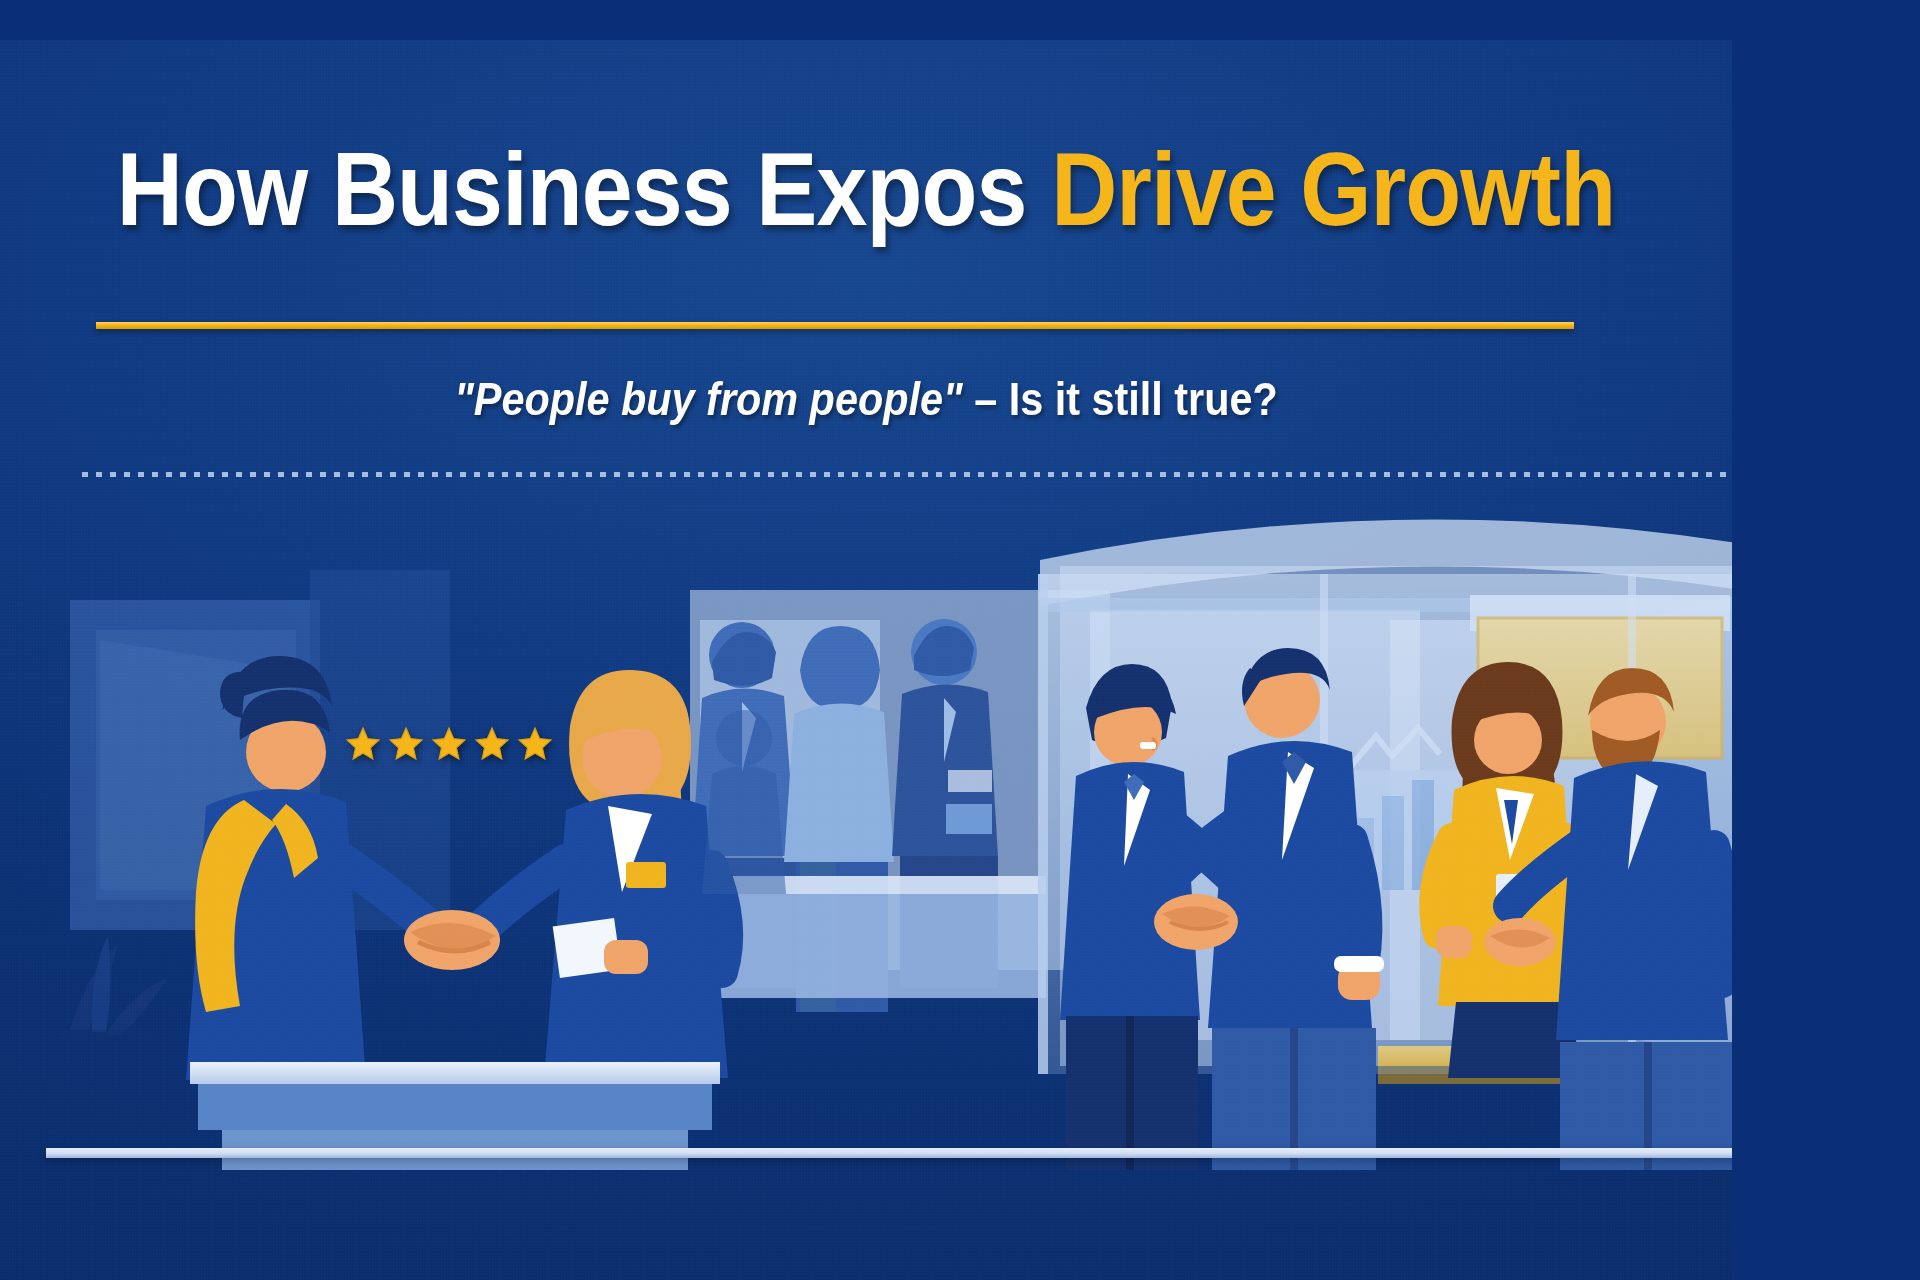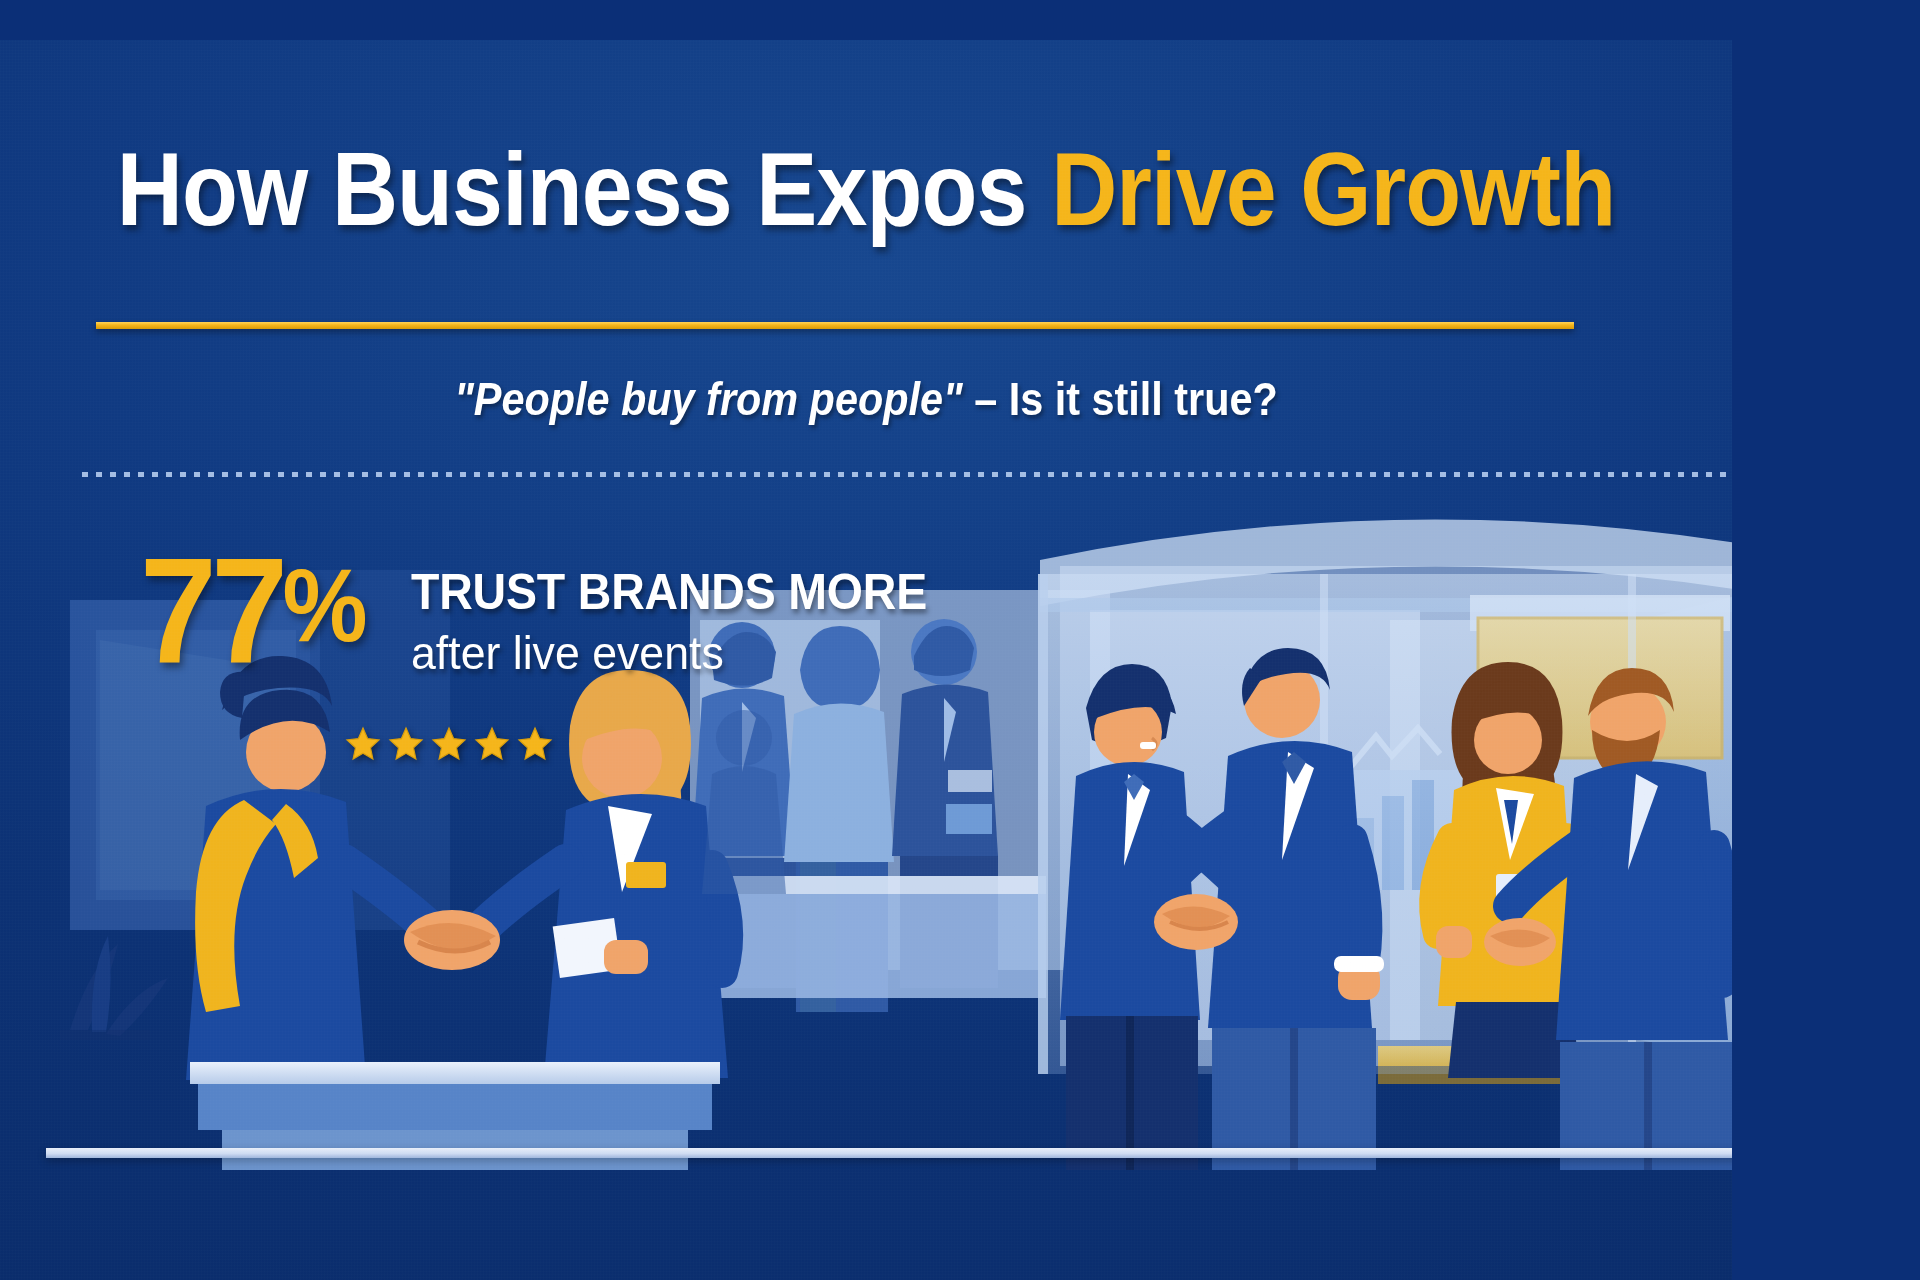--- a/index.html
+++ b/index.html
@@ -353,42 +353,32 @@
   </h1>
 
   <div class="rule-gold"></div>
 
   <div class="subtitle">
     <span class="q">"People buy from people"</span><span class="t"> – Is it still true?</span>
   </div>
 
   <div class="rule-dots"></div>
 
-  <div class="stat">
-    <div class="stat-num">
-      <span>77</span>
-        <span class="pct">%</span>
+
+  <div class="stars" id="stars">
+      <svg class="star" viewBox="0 0 36 36">
+        <polygon points="18,2 22.6,12.6 34,13.9 25.5,21.8 27.9,33 18,27.3 8.1,33 10.5,21.8 2,13.9 13.4,12.6" fill="#f5b51a" stroke="#d79d0c" stroke-width="1.2"></polygon>
+      </svg>
+      <svg class="star" viewBox="0 0 36 36">
+        <polygon points="18,2 22.6,12.6 34,13.9 25.5,21.8 27.9,33 18,27.3 8.1,33 10.5,21.8 2,13.9 13.4,12.6" fill="#f5b51a" stroke="#d79d0c" stroke-width="1.2"></polygon>
+      </svg>
+      <svg class="star" viewBox="0 0 36 36">
+        <polygon points="18,2 22.6,12.6 34,13.9 25.5,21.8 27.9,33 18,27.3 8.1,33 10.5,21.8 2,13.9 13.4,12.6" fill="#f5b51a" stroke="#d79d0c" stroke-width="1.2"></polygon>
+      </svg>
+      <svg class="star" viewBox="0 0 36 36">
+        <polygon points="18,2 22.6,12.6 34,13.9 25.5,21.8 27.9,33 18,27.3 8.1,33 10.5,21.8 2,13.9 13.4,12.6" fill="#f5b51a" stroke="#d79d0c" stroke-width="1.2"></polygon>
+      </svg>
+      <svg class="star" viewBox="0 0 36 36">
+        <polygon points="18,2 22.6,12.6 34,13.9 25.5,21.8 27.9,33 18,27.3 8.1,33 10.5,21.8 2,13.9 13.4,12.6" fill="#f5b51a" stroke="#d79d0c" stroke-width="1.2"></polygon>
+      </svg>
     </div>
-    <div class="stat-text">
-      <div class="stat-l1">TRUST BRANDS MORE</div>
-      <div class="stat-l2">after live events</div>
-    </div>
-  </div>
-
-  <div class="stars" id="stars">
-      <svg class="star" viewBox="0 0 36 36">
-        <polygon points="18,2 22.6,12.6 34,13.9 25.5,21.8 27.9,33 18,27.3 8.1,33 10.5,21.8 2,13.9 13.4,12.6" fill="#f5b51a" stroke="#d79d0c" stroke-width="1.2"></polygon>
-      </svg>
-      <svg class="star" viewBox="0 0 36 36">
-        <polygon points="18,2 22.6,12.6 34,13.9 25.5,21.8 27.9,33 18,27.3 8.1,33 10.5,21.8 2,13.9 13.4,12.6" fill="#f5b51a" stroke="#d79d0c" stroke-width="1.2"></polygon>
-      </svg>
-      <svg class="star" viewBox="0 0 36 36">
-        <polygon points="18,2 22.6,12.6 34,13.9 25.5,21.8 27.9,33 18,27.3 8.1,33 10.5,21.8 2,13.9 13.4,12.6" fill="#f5b51a" stroke="#d79d0c" stroke-width="1.2"></polygon>
-      </svg>
-      <svg class="star" viewBox="0 0 36 36">
-        <polygon points="18,2 22.6,12.6 34,13.9 25.5,21.8 27.9,33 18,27.3 8.1,33 10.5,21.8 2,13.9 13.4,12.6" fill="#f5b51a" stroke="#d79d0c" stroke-width="1.2"></polygon>
-      </svg>
-      <svg class="star" viewBox="0 0 36 36">
-        <polygon points="18,2 22.6,12.6 34,13.9 25.5,21.8 27.9,33 18,27.3 8.1,33 10.5,21.8 2,13.9 13.4,12.6" fill="#f5b51a" stroke="#d79d0c" stroke-width="1.2"></polygon>
-      </svg>
-    </div>
 
 </div>
 
 </body></html>

